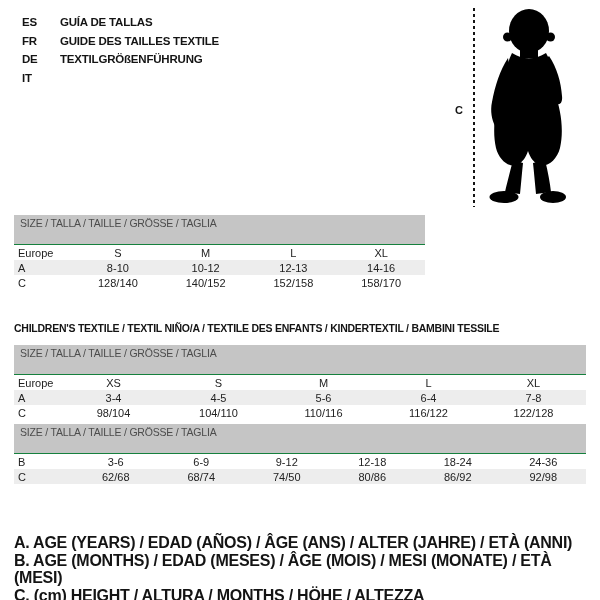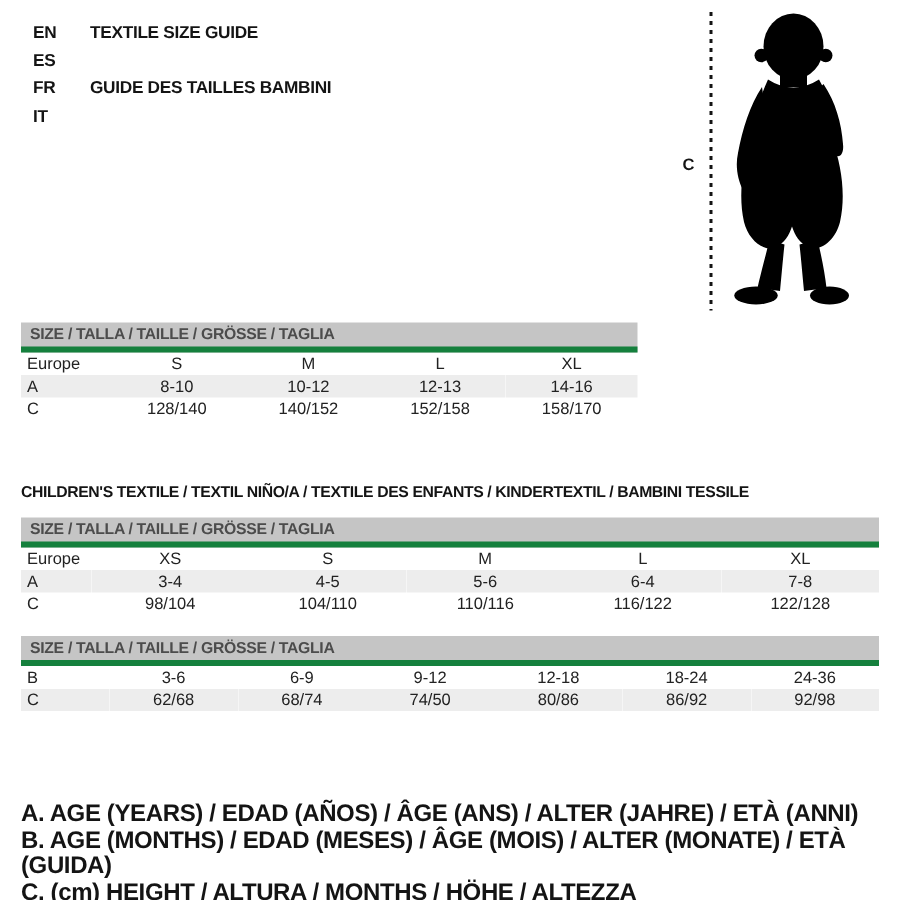--- a/index.html
+++ b/index.html
@@ -29,25 +29,25 @@
   
   .size-section { position:absolute; left:14px; }
   .section-0 { top:215px; width:411px; }
   .section-1 { top:322px; width:572px; }
   .section-2 { top:424px; width:572px; }
   .section-title {
     font-weight:700; font-size:10.5px; line-height:13px;
     letter-spacing:-0.25px; margin:0 0 10px 0;
   }
   .size-bar {
-    height:20px; line-height:16px; padding:0 6px;
+    height:30px; line-height:16px; padding:0 6px;
     font-size:10.5px; letter-spacing:-0.2px;
     color:var(--bar-text,#4c4c4c); background:var(--bar-bg,#c5c5c5);
-    border-bottom:4px solid #15803d;
-    white-space:nowrap; overflow:hidden;font-weight:bold;
+    border-bottom:1px solid #15803d;
+    white-space:nowrap; overflow:hidden;
   }
   table.size-table { width:100%; border-collapse:collapse; table-layout:fixed; }
   .size-table td {
     height:15px; padding:0 4px; font-size:11px; color:#222222;
     text-align:center; white-space:nowrap; overflow:hidden;margin-left:12px;
   }
   .size-table td.label { text-align:left; }
   .section-0 td.label { width:60px; }
   .section-1 td.label { width:47px; }
   .section-2 td.label { width:59px; }
@@ -56,34 +56,35 @@
   
   .notes { position:absolute; left:14px; top:534px; }
   .note-line { font-weight:700; font-size:16px; line-height:17.5px; letter-spacing:-0.25px; }
 </style>
 </head>
 <body>
 
 <div class="page">
 
   <div class="lang-list" id="lang-list">
-  <div class="lang-row">
-    <span class="lang-code">EN</span>
-    <span class="lang-title">TEXTILE SIZE GUIDE</span>
-  </div>
 
   <div class="lang-row">
     <span class="lang-code">ES</span>
+    <span class="lang-title">GUÍA DE TALLAS</span>
   </div>
 
   <div class="lang-row">
     <span class="lang-code">FR</span>
-    <span class="lang-title">GUIDE DES TAILLES BAMBINI</span>
-  </div>
-
+    <span class="lang-title">GUIDE DES TAILLES TEXTILE</span>
+  </div>
+
+  <div class="lang-row">
+    <span class="lang-code">DE</span>
+    <span class="lang-title">TEXTILGRÖßENFÜHRUNG</span>
+  </div>
 
   <div class="lang-row">
     <span class="lang-code">IT</span>
   </div>
 </div>
 
   <div class="figure">
     <span class="figure-label">C</span>
     <div class="dash"></div>
     <svg class="baby-svg" width="88" height="198" viewBox="0 0 84 198" aria-hidden="true">
@@ -189,16 +190,16 @@
               <td>86/92</td>
               <td>92/98</td>
             </tr>
           </tbody>
         </table>
   </section>
 </div>
 
   <footer class="notes" id="notes">
       <div class="note-line">A. AGE (YEARS) / EDAD (AÑOS) / ÂGE (ANS) / ALTER (JAHRE) / ETÀ (ANNI)</div>
-      <div class="note-line">B. AGE (MONTHS) / EDAD (MESES) / ÂGE (MOIS) / ALTER (MONATE) / ETÀ (GUIDA)</div>
+      <div class="note-line">B. AGE (MONTHS) / EDAD (MESES) / ÂGE (MOIS) / MESI (MONATE) / ETÀ (MESI)</div>
       <div class="note-line">C. (cm) HEIGHT / ALTURA / MONTHS / HÖHE / ALTEZZA</div>
     </footer>
 </div>
 
 </body></html>

